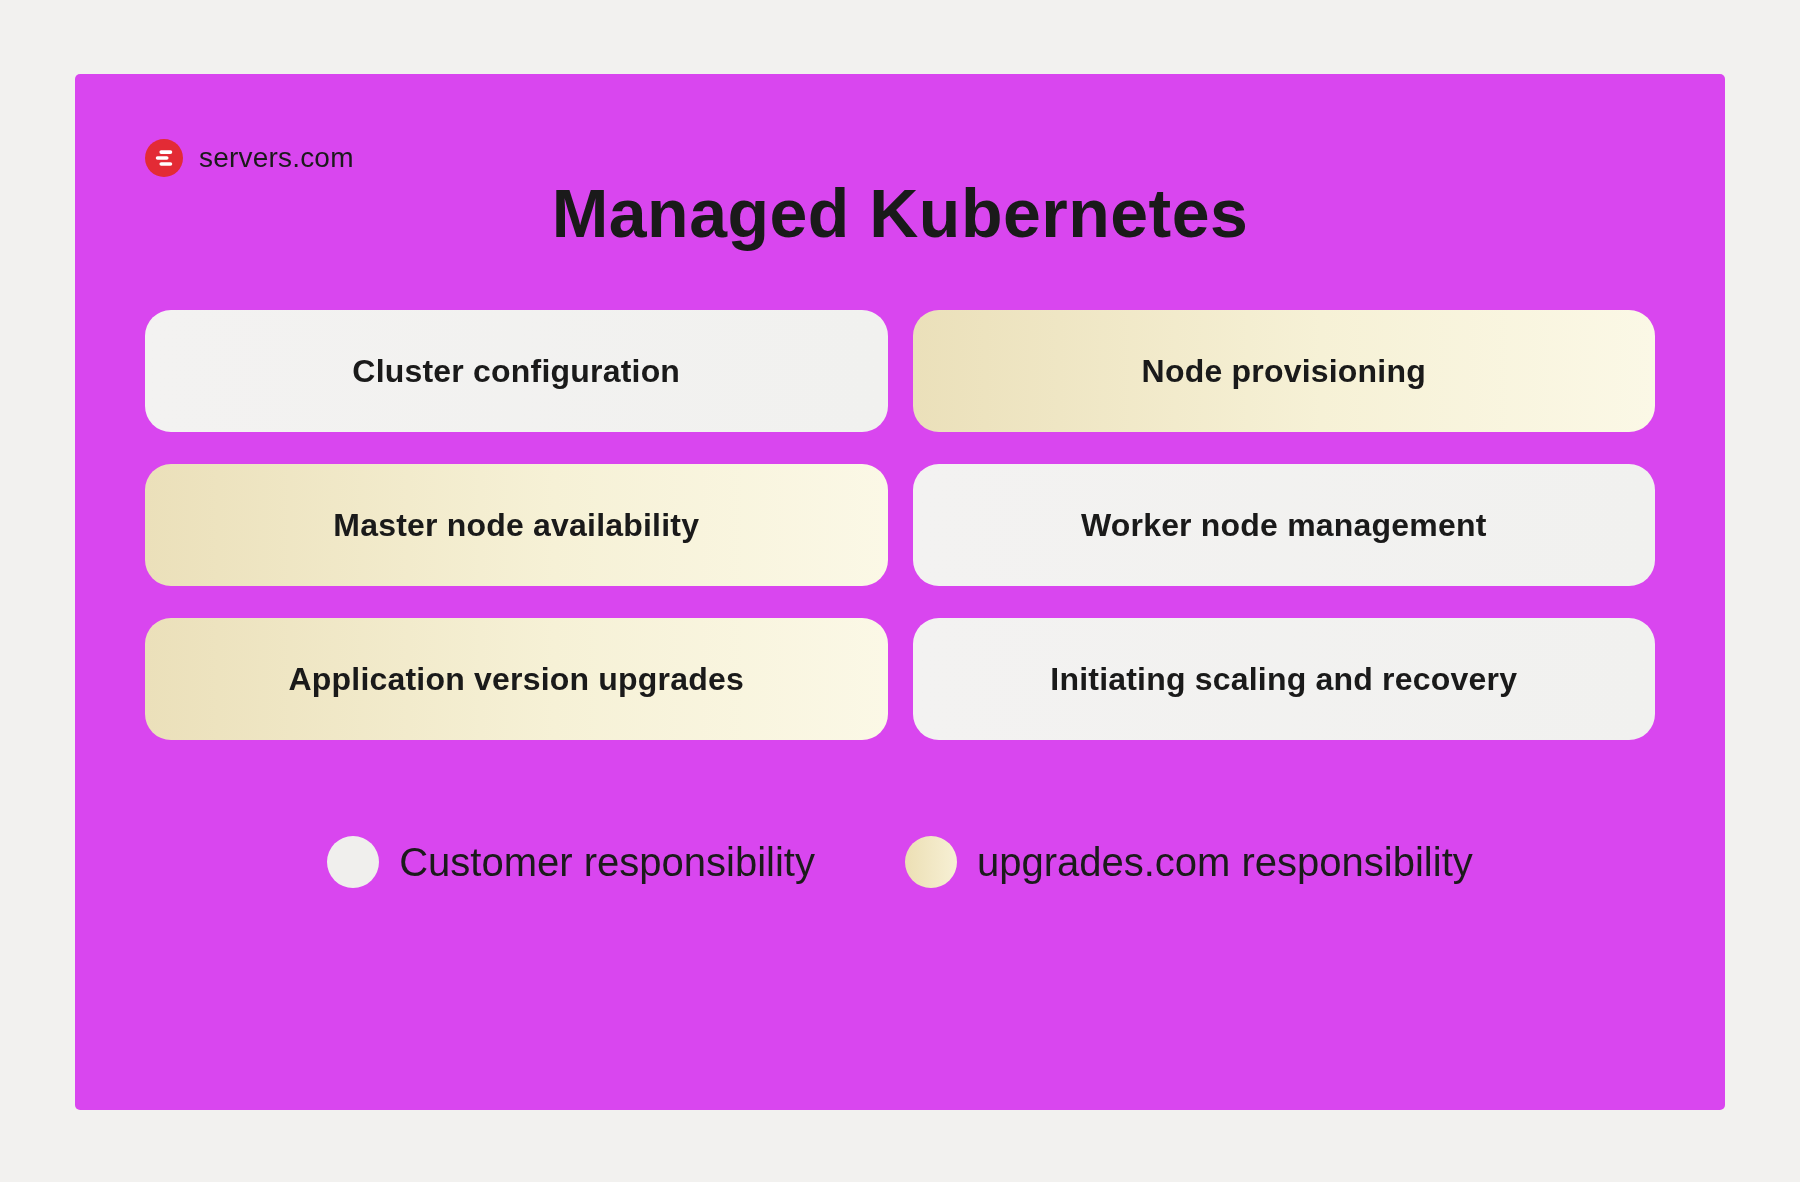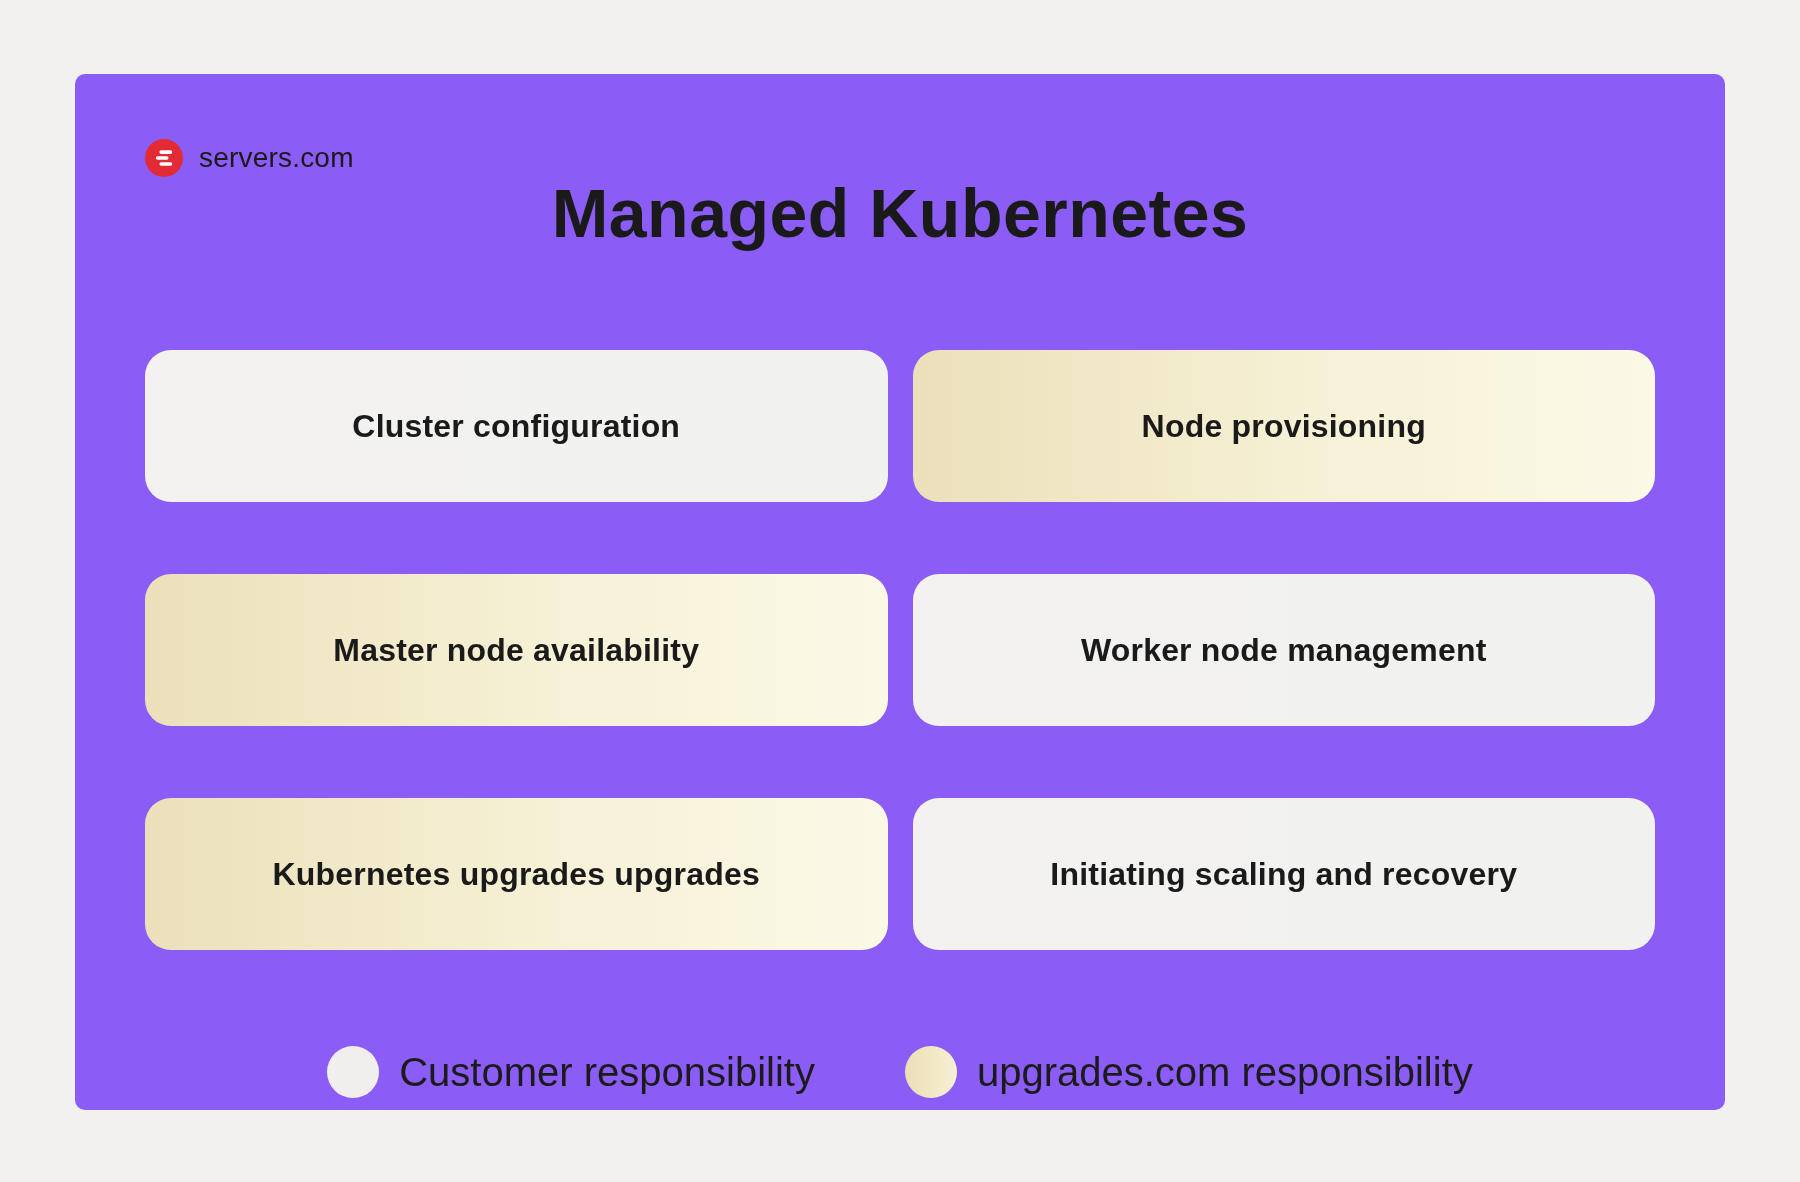--- a/index.html
+++ b/index.html
@@ -17,22 +17,22 @@
     width: 1800px;
     height: 1182px;
   }
 
   .card {
     position: absolute;
     left: 75px;
     top: 74px;
     width: 1650px;
     height: 1036px;
-    background: #8b5cf6;
-    border-radius: 10px;
+    background: #d946ef;
+    border-radius: 5px;
     padding: 62px 70px 0 70px;
   }
 
   .brand-row {
     display: flex;
     align-items: center;
     gap: 16px;
     height: 44px;
   }
 
@@ -66,29 +66,28 @@
 
   .pill-grid {
     margin-top: 58px;
     display: grid;
     grid-template-columns: 1fr 1fr;
     column-gap: 25px;
     row-gap: 32px;
   }
 
   .pill {
-    height: 152px;
+    height: 122px;
     border-radius: 26px;
     display: flex;
     align-items: center;
     justify-content: center;
     font-size: 32px;
     font-weight: 700;
     letter-spacing: 0.2px;
-    margin-top: 40px;
   }
 
   .pill.customer {
     background: linear-gradient(90deg, #f3f2f1 0%, #f1f1ef 100%);
   }
 
   .pill.provider {
     background: linear-gradient(90deg, #ebe0ba 0%, #f6f1d6 55%, #fbf8e6 100%);
   }
 
@@ -146,21 +145,21 @@
 
     <h1 class="page-title">Managed Kubernetes</h1>
 
     <div class="pill-grid">
       <div class="pill customer">Cluster configuration</div>
       <div class="pill provider">Node provisioning</div>
 
       <div class="pill provider">Master node availability</div>
       <div class="pill customer">Worker node management</div>
 
-      <div class="pill provider">Kubernetes upgrades upgrades</div>
+      <div class="pill provider">Application version upgrades</div>
 
       <div class="pill customer">Initiating scaling and recovery</div>
     </div>
 
     <div class="legend-row">
       <div class="legend-item">
         <span class="legend-dot customer"></span>
         <span class="legend-label">Customer responsibility</span>
       </div>
       <div class="legend-item">

